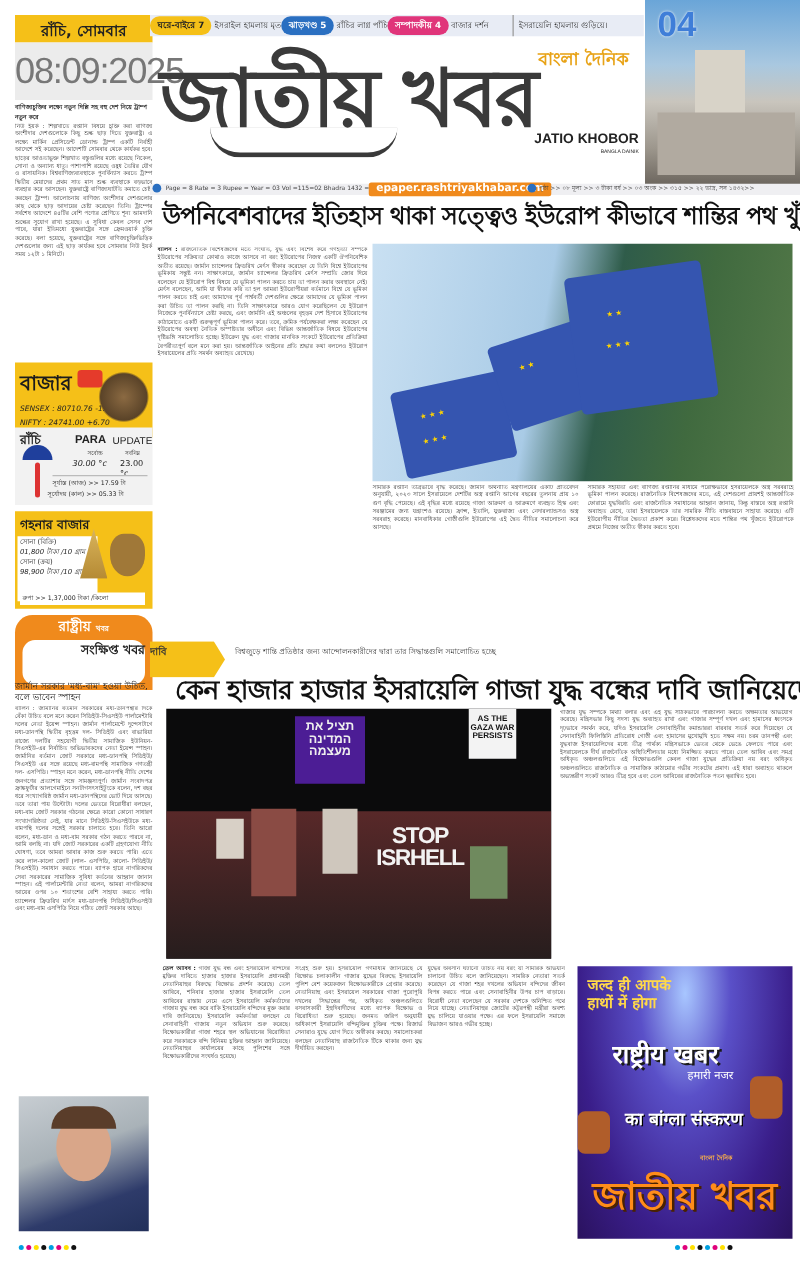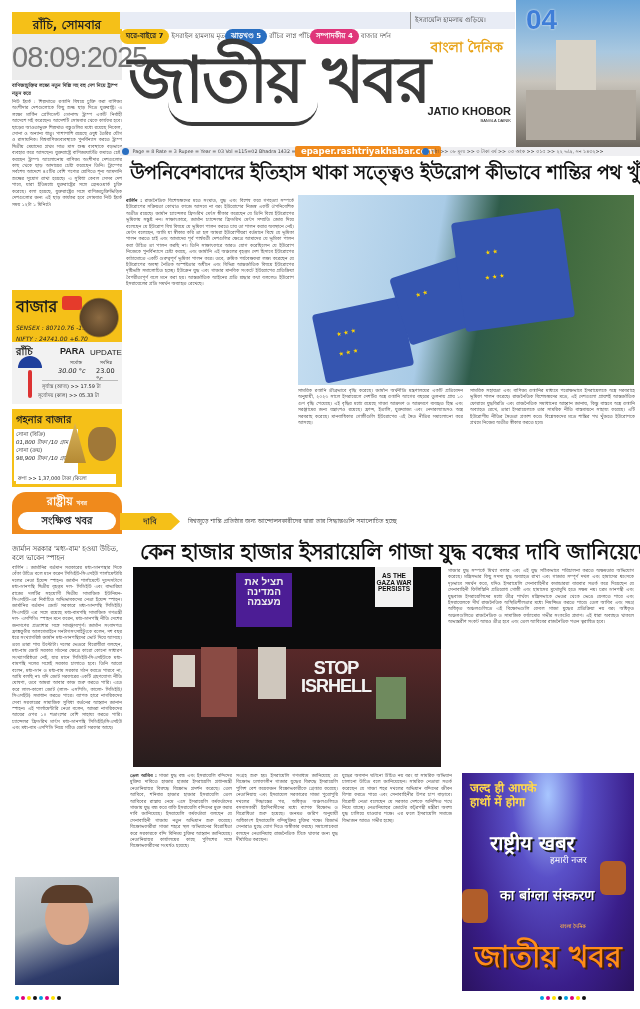--- a/index.html
+++ b/index.html
@@ -7,21 +7,21 @@
 .abs{position:absolute}
 .bodytxt{font-size:4.6px;line-height:6.4px;color:#333;text-align:justify;overflow:hidden}
 .bodytxt b{color:#111}
 
 #left{left:12px;top:12px;width:110px}
 .city{background:#f5c018;text-align:center;font-size:12px;font-weight:bold;color:#222;padding:4px 0;height:22px}
 .datebox{background:#ececec;text-align:center;font-family:"Liberation Sans",sans-serif;font-size:29px;letter-spacing:-1px;color:#777;font-weight:300;height:46px;line-height:46px}
 .web{background:#ececec;font-size:7.5px;text-align:center;color:#333;padding:3px 0;border-top:1px solid #bbb}
 .ticker{left:120px;top:12px;width:395px;height:17px;background:#e8ecf5}
 .tk{position:absolute;top:0;height:17px;font-size:6.5px;line-height:17px;color:#333;white-space:nowrap}
-.tkpill{display:inline-block;height:15px;margin-top:17px;padding:0 6px;border-radius:8px;color:#fff;font-size:7px;font-weight:bold;line-height:15px}
+.tkpill{display:inline-block;height:15px;margin-top:1px;padding:0 6px;border-radius:8px;color:#fff;font-size:7px;font-weight:bold;line-height:15px}
 .masthead{left:128px;top:32px;width:385px;height:92px}
 .logo{position:absolute;left:0;top:8px;font-family:"DejaVu Serif",serif;font-size:64px;font-weight:bold;color:#3a3a3a;letter-spacing:-2px;line-height:80px}
 .tagline{position:absolute;right:10px;top:4px;color:#e8a317;font-size:14px;font-weight:bold}
 .jatio{position:absolute;right:2px;bottom:-2px;font-family:"Liberation Sans",sans-serif;font-weight:bold;font-size:11px;color:#222;text-align:right;line-height:10px}
 .jatio small{display:block;font-size:4px;font-weight:normal}
 .topphoto{left:516px;top:0;width:124px;height:148px;background:linear-gradient(180deg,#6aa5d8 0%,#a9c8e0 35%,#c9c5bd 55%,#9d978d 80%,#6c665e 100%)}
 .topphoto .num{position:absolute;left:10px;top:4px;font-size:28px;font-weight:bold;color:#3f7ed8;font-family:"Liberation Sans",sans-serif;text-shadow:0 0 2px #fff}
 .infobar{left:120px;top:147px;width:520px;height:9px;background:#efeff2;font-size:4.8px;line-height:9px;color:#444;white-space:nowrap}
 .epaper{position:absolute;left:175px;top:-1px;height:11px;background:#f08a1c;color:#fff;font-size:8.5px;font-weight:bold;padding:0 6px;line-height:11px;border-radius:2px}
 .dot{display:inline-block;width:7px;height:7px;border-radius:50%;background:#2a6fc1;vertical-align:middle;margin:0 2px}
@@ -31,21 +31,21 @@
 .flag i{position:absolute;color:#ffd400;font-style:normal;font-size:6px}
 .sideboxes{left:12px;width:110px}
 .bazar{top:290px;height:60px;background:#f5c018}
 .bazar .t{position:absolute;left:4px;top:4px;font-size:16px;font-weight:bold;color:#1c1c1c}
 .bazar .s{position:absolute;left:4px;font-size:6px;color:#222;font-style:italic}
 .bull{position:absolute;right:2px;top:6px;width:42px;height:48px;background:radial-gradient(circle at 50% 45%,#8b6a42 0,#5a4328 55%,transparent 60%)}
 .para{top:342px;height:62px;background:#f2f2f2}
 .gahana{top:409px;height:78px;background:#f5c018;padding:2px}
 .gahana .inner{background:#fff;margin-top:18px;width:64px;height:52px;font-size:5.5px;line-height:8px;padding:1px 2px;color:#222}
 .rashtriya{top:492px;height:52px}
-.banner-dabi{left:120px;top:513px;width:60px;height:17px;background:#f5c018;font-size:8px;font-weight:bold;text-align:center;line-height:17px;color:#333;clip-path:polygon(0 0,85% 0,100% 50%,85% 100%,0 100%)}
+.banner-dabi{left:120px;top:513px;width:60px;height:29px;background:#f5c018;font-size:8px;font-weight:bold;line-height:17px;color:#333;clip-path:polygon(0 0,85% 0,100% 50%,85% 100%,0 100%)}
 .protest{left:133px;top:567px;width:308px;height:200px;background:#0b0b0c;overflow:hidden}
 .sign{position:absolute;background:#f3f3f3;color:#111;font-weight:bold;font-family:"Liberation Sans",sans-serif;text-align:center;line-height:1}
 .ad{left:462px;top:773px;width:172px;height:218px;background:radial-gradient(ellipse at 50% 10%,#a8c6ff 0%,#5a50c8 30%,#3a1e8a 70%,#2a125e 100%);overflow:hidden}
 .ad .l1{position:absolute;left:8px;top:8px;color:#ffd84a;font-weight:bold;font-size:12px;line-height:14px}
 .ad .l2{position:absolute;left:28px;top:56px;color:#fff;font-weight:bold;font-size:20px;text-shadow:2px 2px 0 #1a1a1a}
 .ad .l3{position:absolute;left:88px;top:80px;color:#fff;font-weight:normal;font-size:9px}
 .ad .l4{position:absolute;left:38px;top:112px;color:#fff;font-weight:bold;font-size:14px;text-shadow:1px 1px 0 #000}
 .ad .l5{position:absolute;left:12px;top:160px;color:#ff8c1a;font-weight:bold;font-size:30px;font-family:"DejaVu Serif",serif;text-shadow:2px 2px 0 #4a2200}
 .man{left:15px;top:877px;width:104px;height:108px;background:linear-gradient(160deg,#c7cdd2 0%,#a9b2b8 40%,#2e3b6a 75%,#22305a 100%)}
 .regmarks{top:996px;height:6px;font-size:0}
@@ -95,21 +95,21 @@
   <div style="position:absolute;right:6px;top:18px;width:28px;height:34px;border-radius:40% 40% 50% 50%;background:#a07838"></div>
   <div style="position:absolute;right:36px;top:14px;width:22px;height:40px;background:linear-gradient(#d9b45b,#b58a34);clip-path:polygon(50% 0,100% 100%,0 100%)"></div>
 </div>
 
 <div class="abs sideboxes rashtriya">
   <div style="background:#f08a1c;border-radius:14px 14px 0 0;height:20px;text-align:center;color:#fff;font-weight:bold;font-size:11px;line-height:20px">
     <span>রাষ্ট্রীয়</span>
     <span style="font-size:6px">খবর</span>
   </div>
   <div style="background:#f08a1c;padding:0 6px 4px 6px">
-    <div style="background:#fff;border-radius:10px;text-align:center;font-weight:bold;font-size:10px;height:18px;line-height:18px">সংক্ষিপ্ত খবর</div>
+    <div style="background:#fff;border-radius:10px;text-align:right;font-weight:bold;font-size:10px;height:36px;line-height:18px">সংক্ষিপ্ত খবর</div>
   </div>
 </div>
 <div class="abs" style="left:12px;top:545px;width:110px;font-size:7px;line-height:9px">জার্মান সরকার 'মধ্য-বাম' হওয়া উচিত, বলে ভাবেন স্পাহন</div>
 <div class="abs bodytxt" style="left:12px;top:565px;width:110px;height:308px">বার্লিন : জার্মানির বর্তমান সরকারের মধ্য-ডানপন্থার দিকে বেঁকা উচিত বলে মনে করেন সিডিইউ-সিএসইউ পার্লামেন্টারি দলের নেতা ইয়েন্স স্পাহন। জার্মান পার্লামেন্টে দুন্দেসটাগে মধ্য-ডানপন্থি দ্বিতীয় বৃহত্তম দল- সিডিইউ এবং বাভারিয়া রাজ্যে দলটির সহযোগী দ্বিতীয় সামাজিক ইউনিয়ন- সিএসইউ-এর নির্বাচিত অভিভাবকদের নেতা ইয়েন্স স্পাহন। জার্মানির বর্তমান জোট সরকারে মধ্য-ডানপন্থি সিডিইউ/সিএসইউ এর সঙ্গে রয়েছে মধ্য-বামপন্থি সামাজিক গণতন্ত্রী দল- এসপিডি। স্পাহন মনে করেন, মধ্য-ডানপন্থি নীতি দেশের জনগণের প্রত্যাশার সঙ্গে সামঞ্জস্যপূর্ণ। জার্মান সংবাদপত্র ফ্রাঙ্কফুর্টার আলগেমাইনে সনটাগসৎসাইটুংকে বলেন, দশ বছর ধরে সংখ্যাগরিষ্ঠ জার্মান মধ্য-ডানপন্থিদের ভোট দিয়ে আসছে। তবে তারা পায় উল্টোটা। দলের ভেতরে বিরোধীরা বলছেন, মধ্য-বাম জোট সরকার গঠনের ক্ষেত্রে কারো কোনো সাধারণ সংখ্যাগরিষ্ঠতা নেই, যার মানে সিডিইউ-সিএসইউকে মধ্য-বামপন্থি দলের সঙ্গেই সরকার চালাতে হবে। তিনি আরো বলেন, মধ্য-ডান ও মধ্য-বাম সরকার গঠন করতে পারবে না, আমি বলছি না। যদি জোট সরকারের একটি গ্রহণযোগ্য নীতি ঘোষণা, তবে আমরা আবার কাজ শুরু করতে পারি। এতে করে লাল-কালো জোট (লাল- এসপিডি, কালো- সিডিইউ/সিএসইউ) সমাধান করতে পারে। ব্যাপক হারে নাগরিকদের সেবা সরকারের সামাজিক সুবিধা কর্তনের আহ্বান জানান স্পাহন। এই পার্লামেন্টারি নেতা বলেন, আমরা নাগরিকদের আয়ের ওপর ১০ শতাংশের বেশি সাহায্য করতে পারি। চ্যান্সেলর ফ্রিডরিখ মার্ৎস মধ্য-ডানপন্থি সিডিইউ/সিএসইউ এবং মধ্য-বাম এসপিডি নিয়ে গঠিত জোট সরকার আছে।</div>
 <div class="abs man">
   <div style="position:absolute;left:30px;top:14px;width:44px;height:54px;border-radius:50%;background:#d9a689"></div>
   <div style="position:absolute;left:26px;top:8px;width:52px;height:18px;border-radius:26px 26px 0 0;background:#5a3d2a"></div>
 </div>
 
 <div class="abs ticker">

